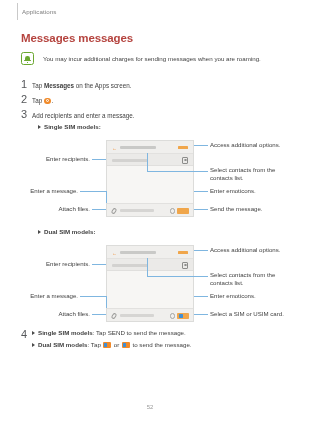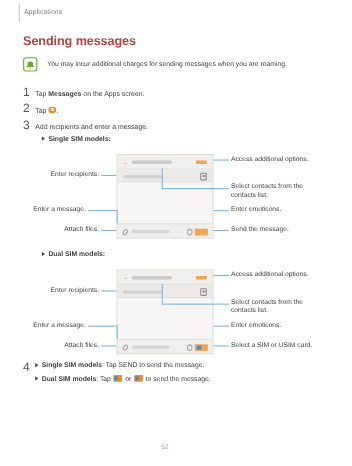--- a/index.html
+++ b/index.html
@@ -358,21 +358,21 @@
   }
 </style>
 </head>
 <body>
 
 <div class="page">
 
   <div class="margin-rule"></div>
   <div class="running-head">Applications</div>
 
-  <div class="section-title">Sending messages</div>
+  <div class="section-title">Messages messages</div>
 
   <div class="note">
     <div class="note-icon">
       <span class="bell-body"></span>
       <span class="bell-base"></span>
       <span class="bell-clap"></span>
     </div>
     <div class="note-text">You may incur additional charges for sending messages when you are roaming.</div>
   </div>
 

